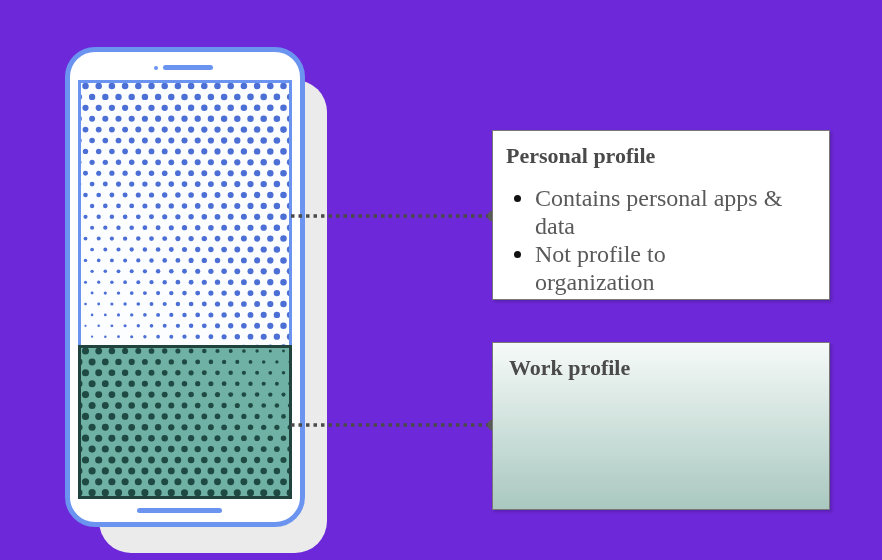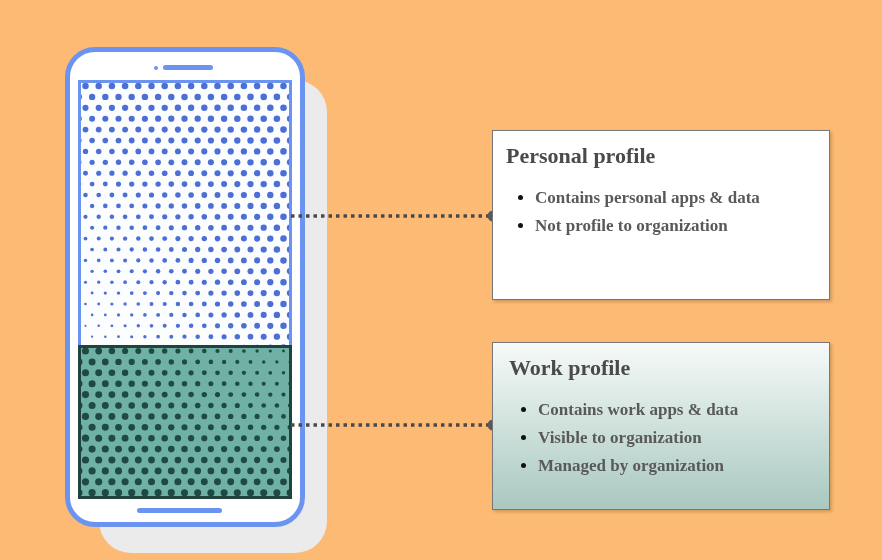--- a/index.html
+++ b/index.html
@@ -3,21 +3,21 @@
 <meta charset="utf-8">
 <style>
   * { box-sizing: border-box; margin: 0; padding: 0; }
   html, body { background: #ffffff; }
   body { font-family: "Liberation Serif", serif; }
 
   .stage {
     position: relative;
     width: 882px;
     height: 560px;
-    background: #fdba74;
+    background: #6d28d9;
     overflow: hidden;
   }
 
   
   .phone-shadow {
     position: absolute;
     left: 99px; top: 80px;
     width: 228px; height: 473px;
     border-radius: 32px;
     background: var(--phone-shadow);
@@ -108,24 +108,23 @@
   }
   .info-box ul {
     margin: 15px 0 0 0;
     padding-left: 29px;
     list-style: disc outside;
   }
   .info-box.personal ul { width: 280px; }
   .info-box.work ul { width: 302px; }
   .info-box li {
     font-family: "Liberation Serif", serif;
-    font-size: 17px;
+    font-size: 24px;
     line-height: 28px;
     color: var(--body-text);
-    font-weight: bold;
   }
   .info-box li::marker { color: var(--bullet-marker); }
 </style>
 </head>
 <body>
 
 <div class="stage">
 
   <div class="phone-shadow"></div>
 
@@ -827,20 +826,15 @@
   <div class="info-box personal">
     <h2>Personal profile</h2>
     <ul>
       <li>Contains personal apps &amp; data</li>
       <li>Not profile to organization</li>
     </ul>
   </div>
 
   <div class="info-box work">
     <h2>Work profile</h2>
-    <ul>
-      <li>Contains work apps &amp; data</li>
-      <li>Visible to organization</li>
-      <li>Managed by organization</li>
-    </ul>
   </div>
 
 </div>
 
 </body></html>

